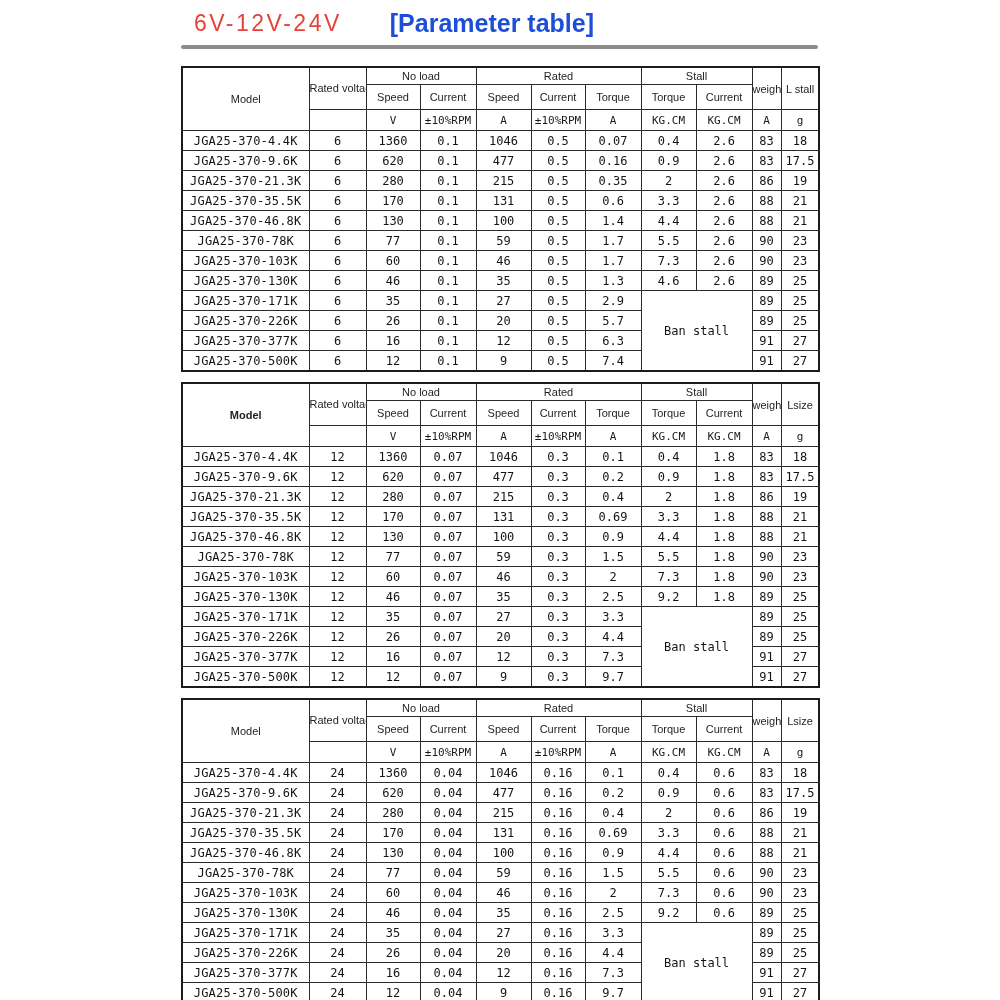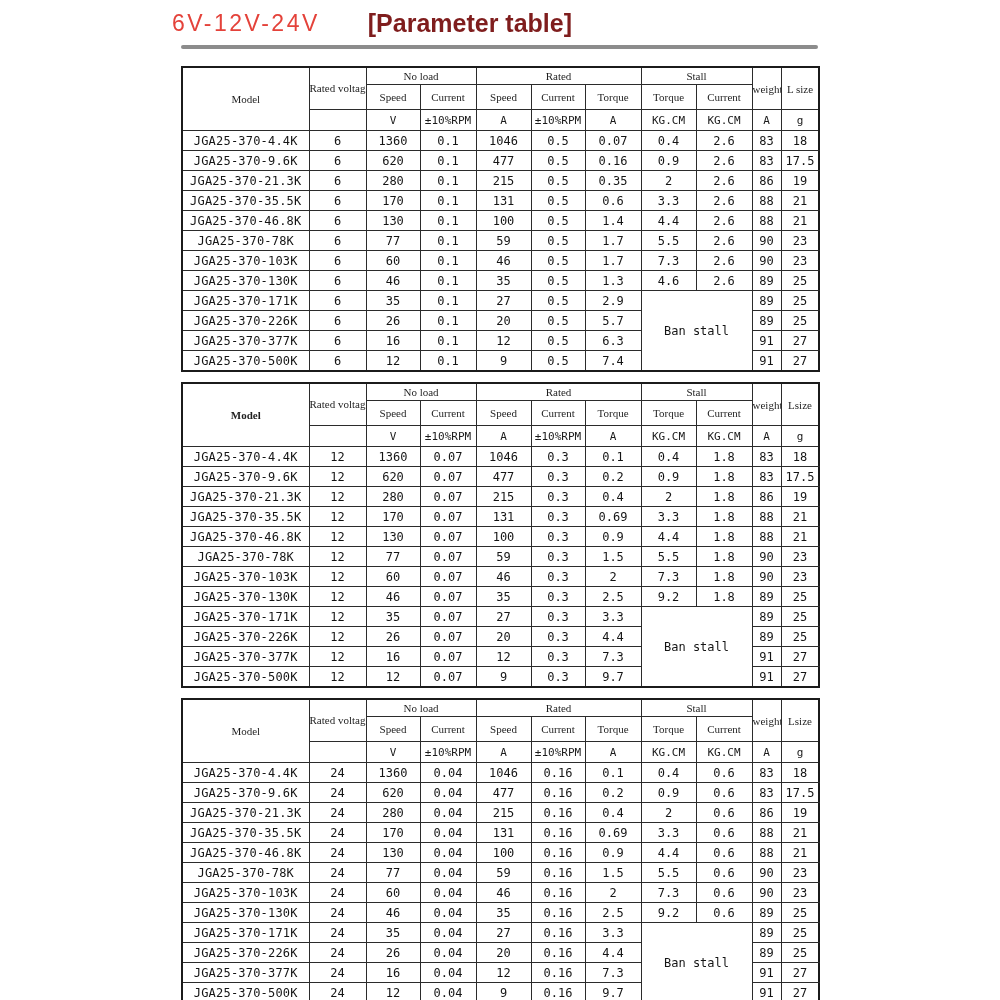--- a/index.html
+++ b/index.html
@@ -1,50 +1,50 @@
 <!DOCTYPE html>
 <html><head>
 <meta charset="utf-8">
 <style>
   html,body{margin:0;padding:0;}
   body{
     width:1000px;height:1000px;background:#ffffff;overflow:hidden;position:relative;
     font-family:"Liberation Sans",sans-serif;
   }
-  .title-row{position:absolute;left:172px;top:6px;width:660px;display:flex;align-items:center;}
+  .title-row{position:absolute;left:194px;top:6px;width:660px;display:flex;align-items:center;}
   .title-left{font-size:23px;line-height:34px;color:#e4423a;letter-spacing:2.5px;font-weight:400;}
   .title-right{font-size:25px;line-height:34px;color:#dd201c;font-weight:700;margin-left:48px;}
   .divider{position:absolute;left:181px;top:45px;width:637px;height:4px;background:#8c8c8c;border-radius:2px;}
   .tables{position:absolute;left:181px;top:66px;width:637px;display:flex;flex-direction:column;gap:10px;}
   table.param-table{border-collapse:collapse;table-layout:fixed;width:637px;border:2px solid #1b1b1b;background:#fff;}
   .param-table th,.param-table td{
     border:1px solid #2b2b2b;text-align:center;vertical-align:middle;
     padding:0;overflow:hidden;white-space:nowrap;
   }
-  .param-table th{font-weight:400;font-size:11px;color:#1f1f1f;font-family:Liberation Serif, serif;}
+  .param-table th{font-weight:400;font-size:11px;color:#1f1f1f;font-family:Liberation Sans, sans-serif;}
   .h-group{height:16px;}
   tr.sub-row th{height:24px;}
   .h-model{font-weight:700;font-size:12px;}
   table.t2 .h-model{font-weight:700;}
   table.t3 .h-model{font-weight:400;}
   .h-voltage{white-space:normal;line-height:1.2;}
   .h-weight{font-size:9.5px;color:#4a4a4a;}
   .h-lsize{font-size:11.5px;font-weight:700;}
   table.t1 .h-lsize{font-weight:400;}
   tr.unit-row td{height:20px;font-family:"DejaVu Sans Mono",monospace;font-size:11px;color:#1a1a1a;}
   tbody tr.data-row td{height:19px;font-family:"DejaVu Sans Mono",monospace;font-size:12px;color:#141414;}
   td.c-model{letter-spacing:0.2px;}
   td.ban-stall{font-family:"Liberation Sans",sans-serif;font-weight:400;font-size:12px;color:#111;}
 </style>
 </head>
 <body>
 
 <div class="title-row">
   <span class="title-left" style="color: rgb(228, 66, 58);">6V-12V-24V</span>
-  <span class="title-right" style="color: #7f1d1d;">[Parameter table]</span>
+  <span class="title-right" style="color: #1d4ed8;">[Parameter table]</span>
 </div>
 <div class="divider" style="background: rgb(140, 140, 140);"></div>
 <div class="tables" id="tables-container">
     <table class="param-table t1">
       <colgroup>
         <col style="width:127px">
         <col style="width:57px">
         <col style="width:54px">
         <col style="width:56px">
         <col style="width:55px">
@@ -56,21 +56,21 @@
         <col style="width:38px">
       </colgroup>
       <thead>
         <tr class="group-row">
           <th rowspan="3" class="h-model">Model</th>
           <th rowspan="2" class="h-voltage">Rated voltage</th>
           <th colspan="2" class="h-group">No load</th>
           <th colspan="3" class="h-group">Rated</th>
           <th colspan="2" class="h-group">Stall</th>
           <th rowspan="2" class="h-weight">weight</th>
-          <th rowspan="2" class="h-lsize">L size</th>
+          <th rowspan="2" class="h-lsize">L stall</th>
         </tr>
         <tr class="sub-row">
           <th>Speed</th>
           <th>Current</th>
           <th>Speed</th>
           <th>Current</th>
           <th>Torque</th>
           <th>Torque</th>
           <th>Current</th>
         </tr>

